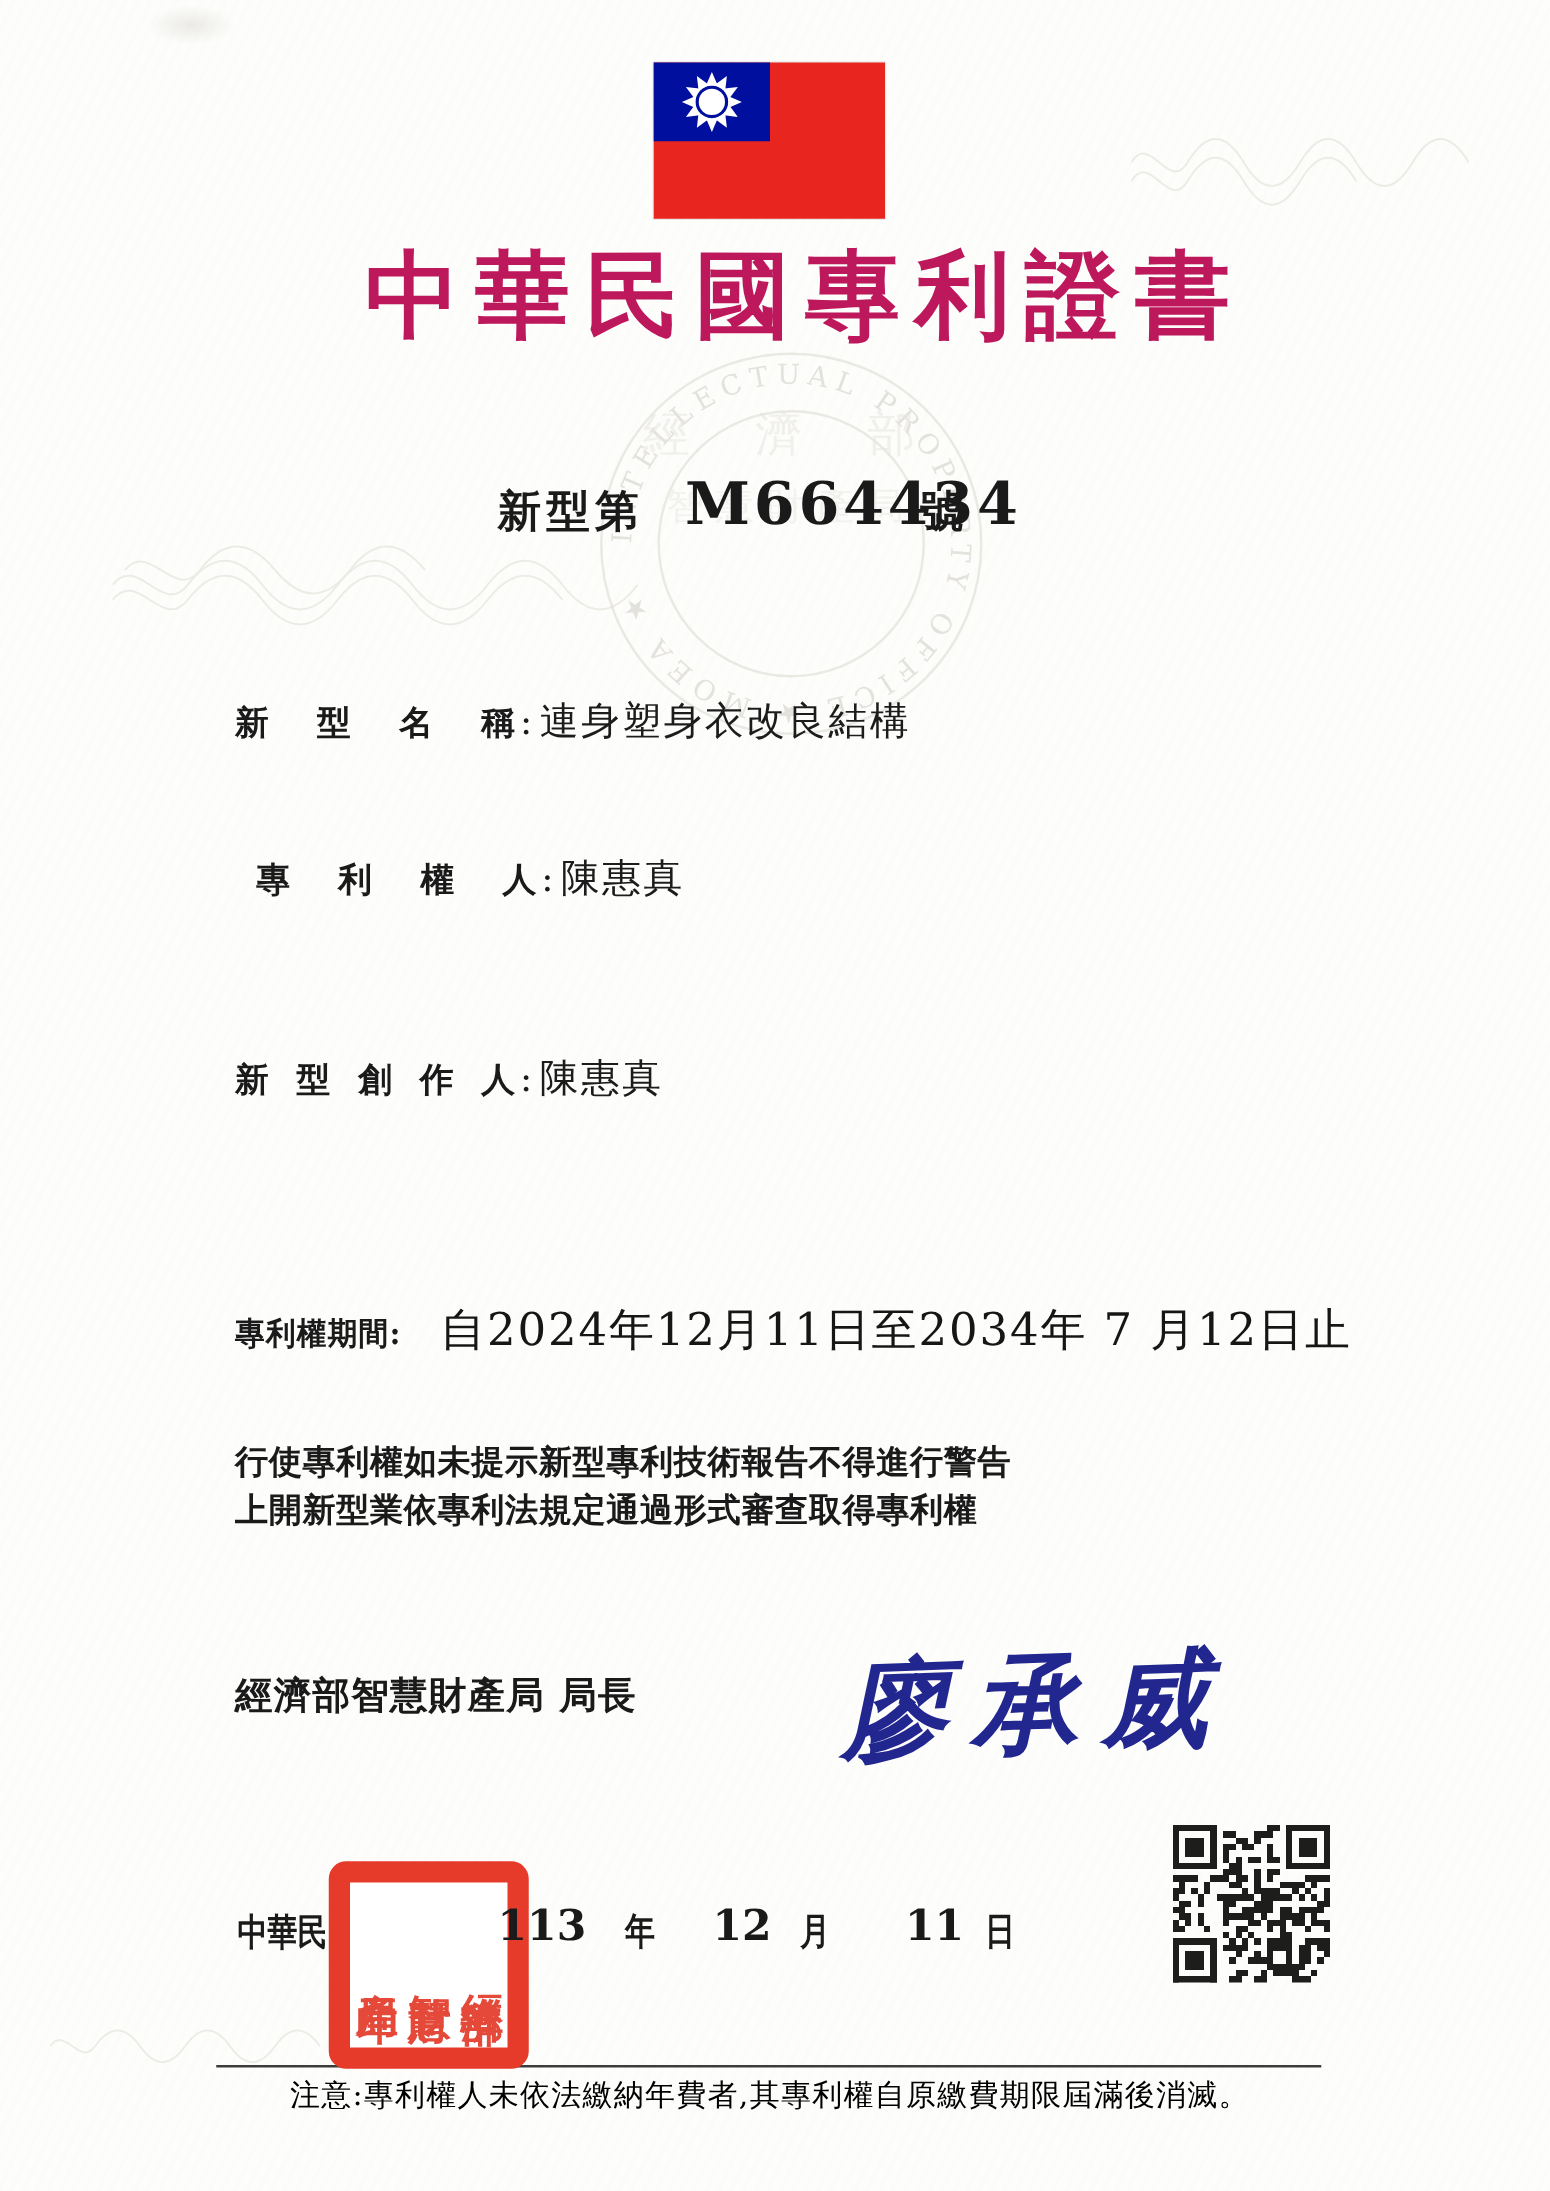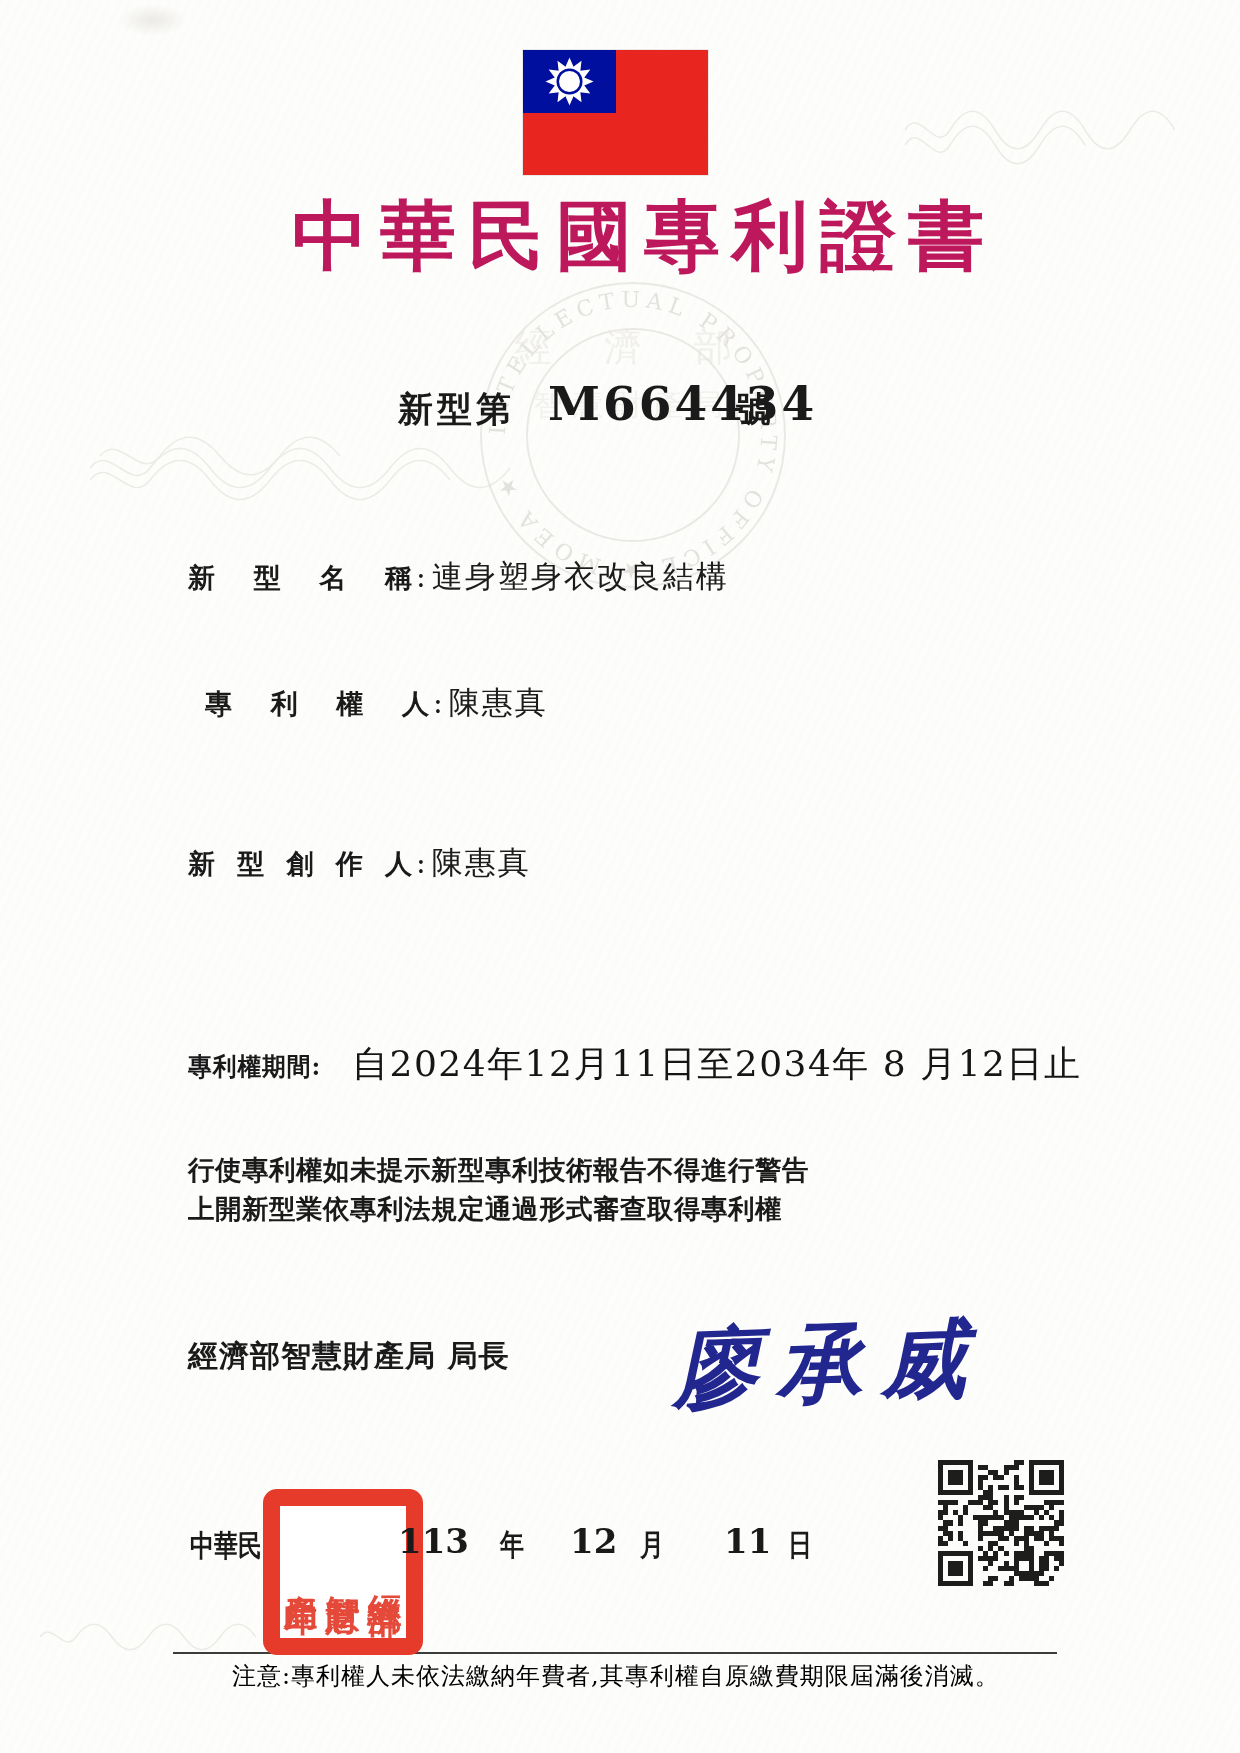--- a/index.html
+++ b/index.html
@@ -167,21 +167,21 @@
     <span class="field-colon">:</span>
     <span class="field-value">陳惠真</span>
   </div>
   <div class="field-row" style="top:842px;">
     <span class="field-label">新型創作人</span>
     <span class="field-colon">:</span>
     <span class="field-value">陳惠真</span>
   </div>
 
   <span class="abs term-label">專利權期間:</span>
-  <span class="abs term-value">自2024年12月11日至2034年 8 月12日止</span>
+  <span class="abs term-value">自2024年12月11日至2034年 7 月12日止</span>
 
   <div class="notice">
     <div>行使專利權如未提示新型專利技術報告不得進行警告</div>
     <div>上開新型業依專利法規定通過形式審查取得專利權</div>
   </div>
 
   <span class="abs office">經濟部智慧財產局 局長</span>
   <span class="abs signature" id="signature" style="color: rgb(34, 38, 143);">廖承威</span>
 
   <span class="abs date-part date-unit cjk-cond" style="left:190px;top:1526px;z-index:1;">中華民國</span>

